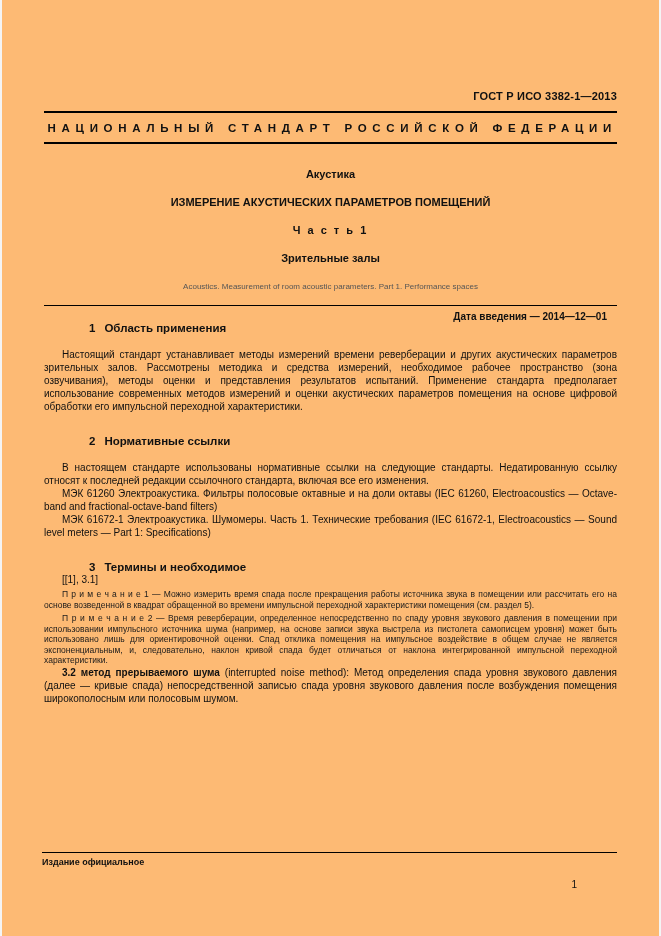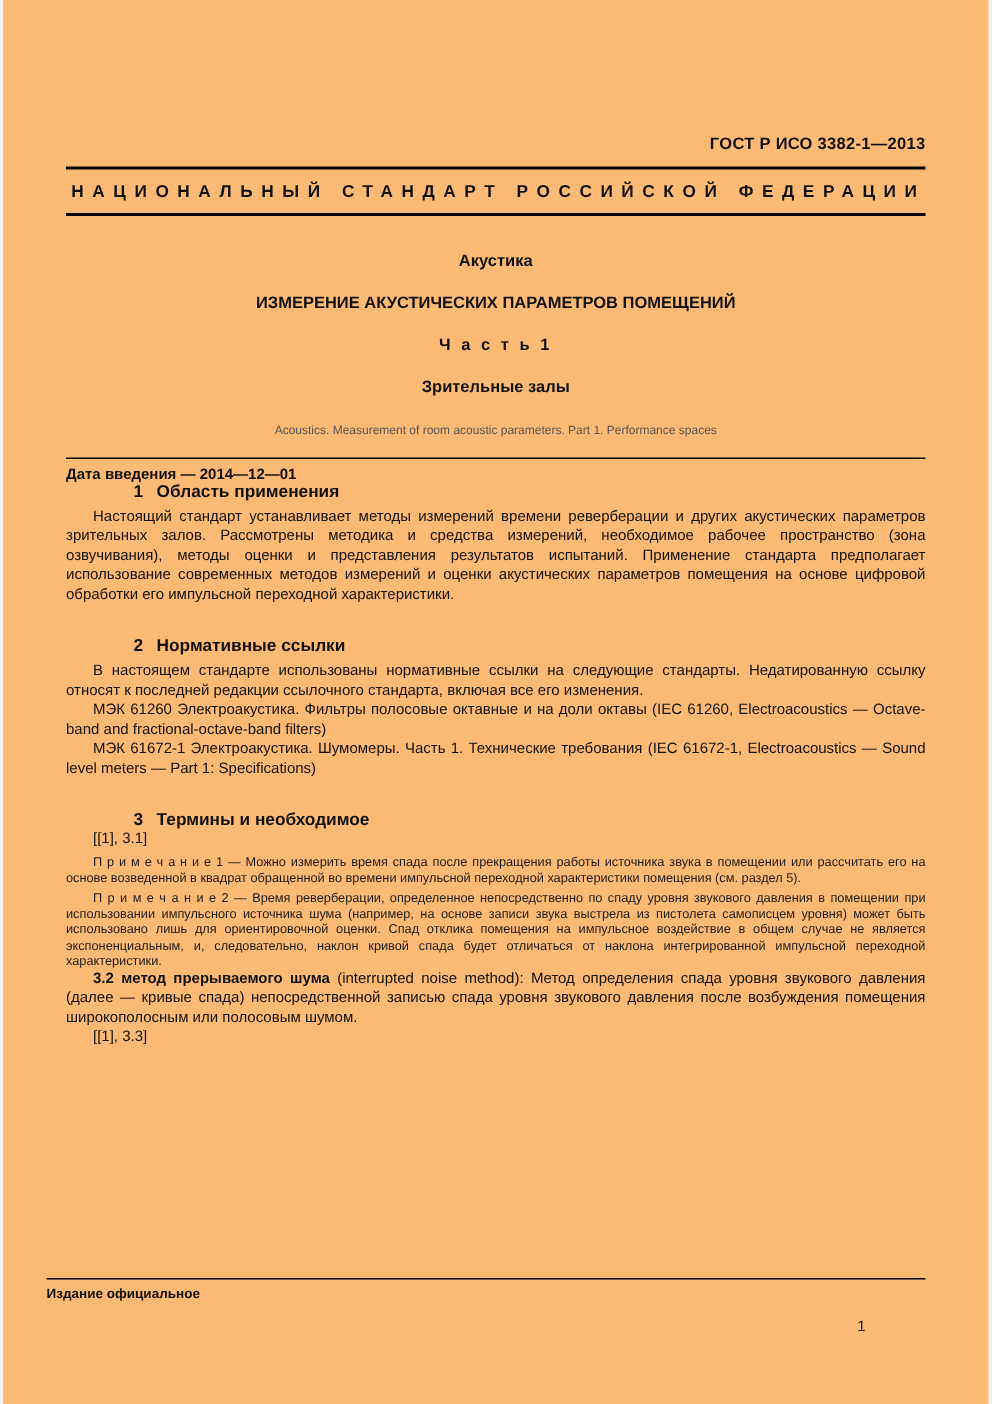--- a/index.html
+++ b/index.html
@@ -34,20 +34,21 @@
   .banner-rule { border: 0; border-top: 2px solid #000; margin: 8px 0 0 0; }
   .title-block { text-align: center; }
   .title-subject  { margin-top: 24px; font-size: 11px; font-weight: bold; }
   .title-main     { margin-top: 16px; font-size: 11px; font-weight: bold; }
   .title-part     { margin-top: 16px; font-size: 11px; font-weight: bold; letter-spacing: 2px; }
   .title-subtitle { margin-top: 16px; font-size: 11px; font-weight: bold; }
   .title-english  { margin-top: 18px; font-size: 8px; color: #555; }
   .date-rule { margin-top: 14px; }
   .intro-date {
     margin-top: 5px;
+    text-align: right;
     font-size: 10px;
     font-weight: bold;
     padding-right: 10px;
   }
   .section-heading {
     margin: 0;
     font-size: 11.5px;
     font-weight: bold;
     padding-left: 45px;
   }
@@ -55,33 +56,33 @@
   .s1-heading { }
   .s2-heading { margin-top: 22px; }
   .s3-heading { margin-top: 22px; }
   p.body {
     margin: 0;
     font-size: 10px;
     line-height: 13px;
     text-align: justify;
     text-indent: 18px;
   }
-  p.first { margin-top: 4px; }
+  p.first { margin-top: 14px; }
   p.note {
     margin: 3px 0 0 0;
     font-size: 8.5px;
     line-height: 10.5px;
     text-align: justify;
     text-indent: 18px;
     color: #1a1a1a;
   }
   .b { font-weight: bold; }
   .footer {
     position: absolute;
-    left: 29px;
+    left: 40px;
     right: 42px;
     bottom: 46px;
   }
   .footer-edition {
     margin-top: 4px;
     font-size: 9px;
     font-weight: bold;
   }
   .footer-page {
     margin-top: 12px;
@@ -121,21 +122,20 @@
   <p class="body">МЭК 61672-1 Электроакустика. Шумомеры. Часть 1. Технические требования (IEC 61672-1, Electroacoustics — Sound level meters — Part 1: Specifications)</p>
 
   <h2 class="section-heading s3-heading"><span class="sh-num">3</span><span>Термины и необходимое</span></h2>
 
   <p class="body">[[1], 3.1]</p>
 
   <p class="note">П р и м е ч а н и е  1 — Можно измерить время спада после прекращения работы источника звука в помещении или рассчитать его на основе возведенной в квадрат обращенной во времени импульсной переходной характеристики помещения (см. раздел 5).</p>
   <p class="note">П р и м е ч а н и е  2 — Время реверберации, определенное непосредственно по спаду уровня звукового давления в помещении при использовании импульсного источника шума (например, на основе записи звука выстрела из пистолета самописцем уровня) может быть использовано лишь для ориентировочной оценки. Спад отклика помещения на импульсное воздействие в общем случае не является экспоненциальным, и, следовательно, наклон кривой спада будет отличаться от наклона интегрированной импульсной переходной характеристики.</p>
 
   <p class="body"><span class="b">3.2 метод прерываемого шума</span><span> (interrupted noise method): Метод определения спада уровня звукового давления (далее — кривые спада) непосредственной записью спада уровня звукового давления после возбуждения помещения широкополосным или полосовым шумом.</span></p>
-  <p class="body">[[1], 3.3]</p>
 
   <div class="footer">
     <hr class="rule-thin">
     <div class="footer-edition">Издание официальное</div>
     <div class="footer-page">1</div>
   </div>
 
 </div>
 
 </body></html>

